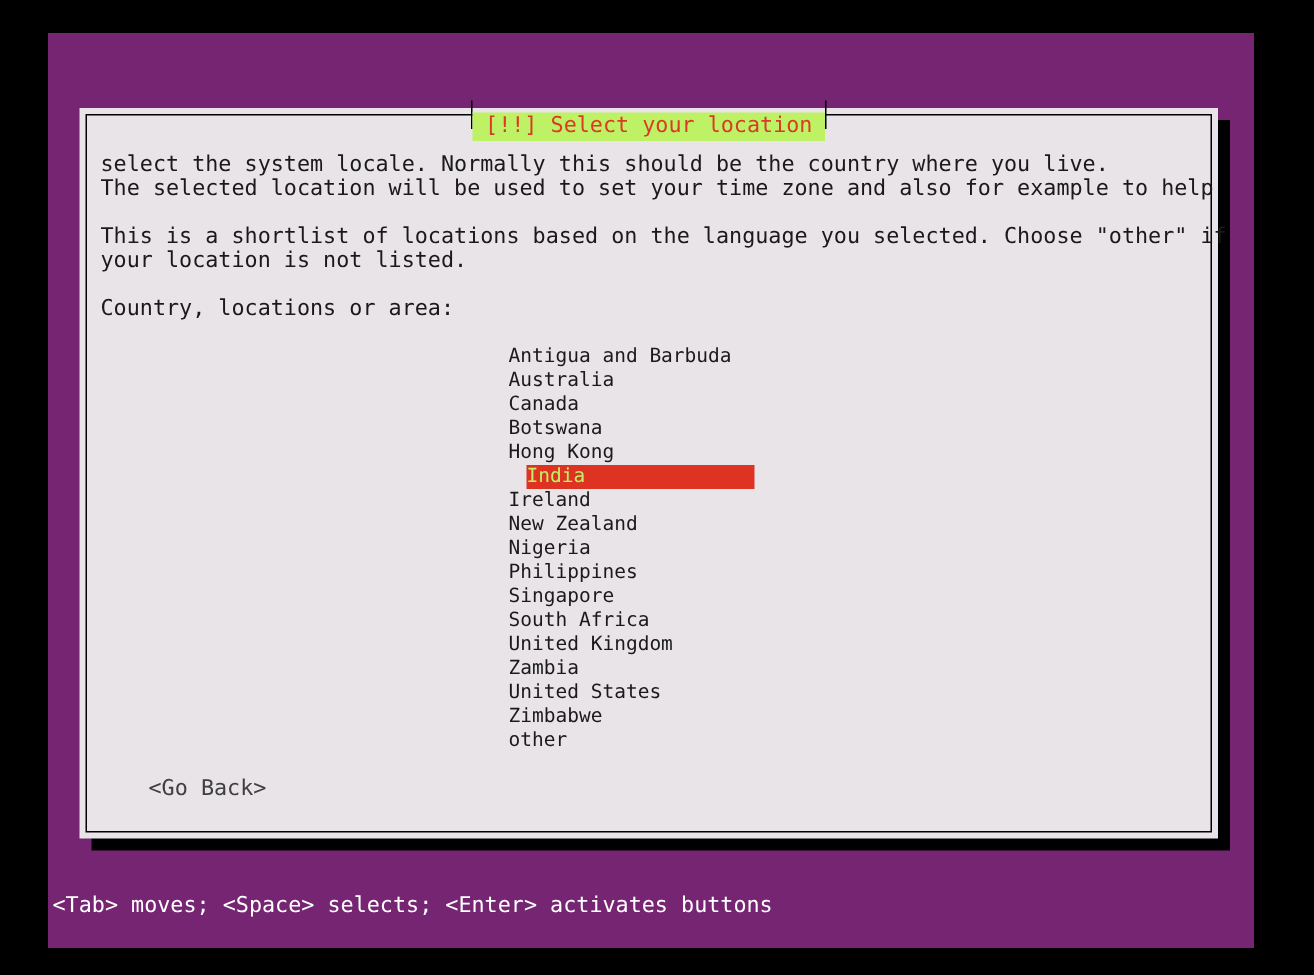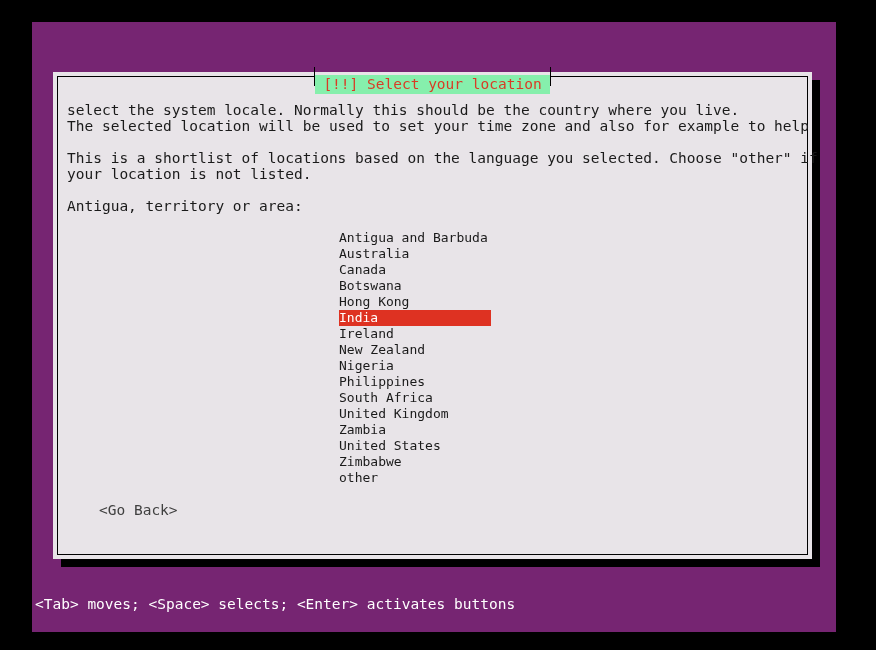--- a/index.html
+++ b/index.html
@@ -96,21 +96,21 @@
     align-items: center;
     justify-content: center;
   }
   .title-tick {
     width: 1px;
     height: 19px;
     background: #000000;
   }
   #dialog-title {
     color: #d93b26;
-    background: #86efac;
+    background: #bef264;
     font-size: 14.5px;
     line-height: 19px;
     letter-spacing: 0px;
     padding: 0 8px;
     white-space: pre;
     margin-top: 16px;
   }
 
   
   #body {
@@ -146,21 +146,22 @@
     height: 16px;
     line-height: 16px;
     font-size: 13px;
     white-space: pre;
     color: #1a1a1a;
     display: block;
     width: 152px;
   }
   .country-row.selected {
     background: #de3222;
-    color: #ffffff;
+    color: #bef264;
+    margin-left: 12px;
   }
 
   
   #button-row {
     margin-top: 16px;
     padding-left: 32px;
   }
   #go-back-button {
     display: inline-block;
     font-size: 14.5px;
@@ -216,33 +217,34 @@
     </div>
 
     <div id="body">
 
       <div class="para">select the system locale. Normally this should be the country where you live.</div>
       <div class="para">The selected location will be used to set your time zone and also for example to help</div>
       <div class="spacer"></div>
       <div class="para">This is a shortlist of locations based on the language you selected. Choose "other" if</div>
       <div class="para">your location is not listed.</div>
       <div class="spacer"></div>
-      <div class="prompt-label">Antigua, territory or area:</div>
+      <div class="prompt-label">Country, locations or area:</div>
 
       <div id="country-list">
           <div class="country-row">Antigua and Barbuda</div>
           <div class="country-row">Australia</div>
           <div class="country-row">Canada</div>
           <div class="country-row">Botswana</div>
           <div class="country-row">Hong Kong</div>
           <div class="country-row selected">India</div>
           <div class="country-row">Ireland</div>
           <div class="country-row">New Zealand</div>
           <div class="country-row">Nigeria</div>
           <div class="country-row">Philippines</div>
+          <div class="country-row">Singapore</div>
           <div class="country-row">South Africa</div>
           <div class="country-row">United Kingdom</div>
           <div class="country-row">Zambia</div>
           <div class="country-row">United States</div>
           <div class="country-row">Zimbabwe</div>
           <div class="country-row">other</div>
         </div>
 
       <div id="button-row">
         <button id="go-back-button">&lt;Go Back&gt;</button>

